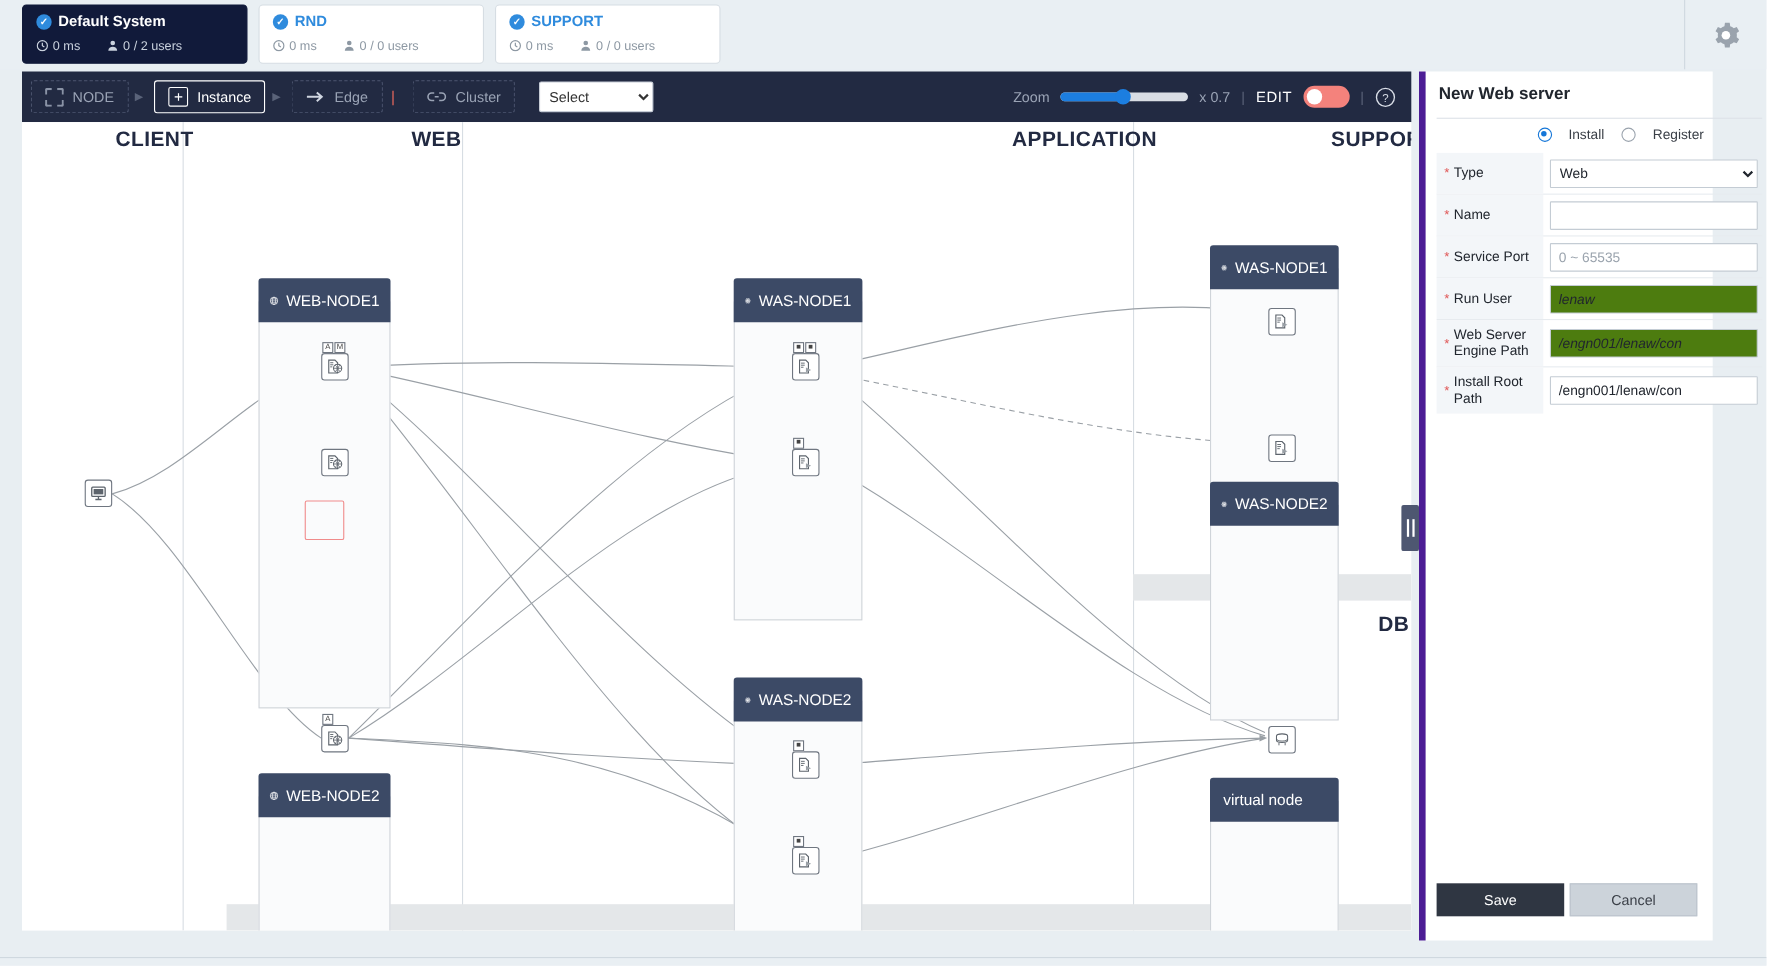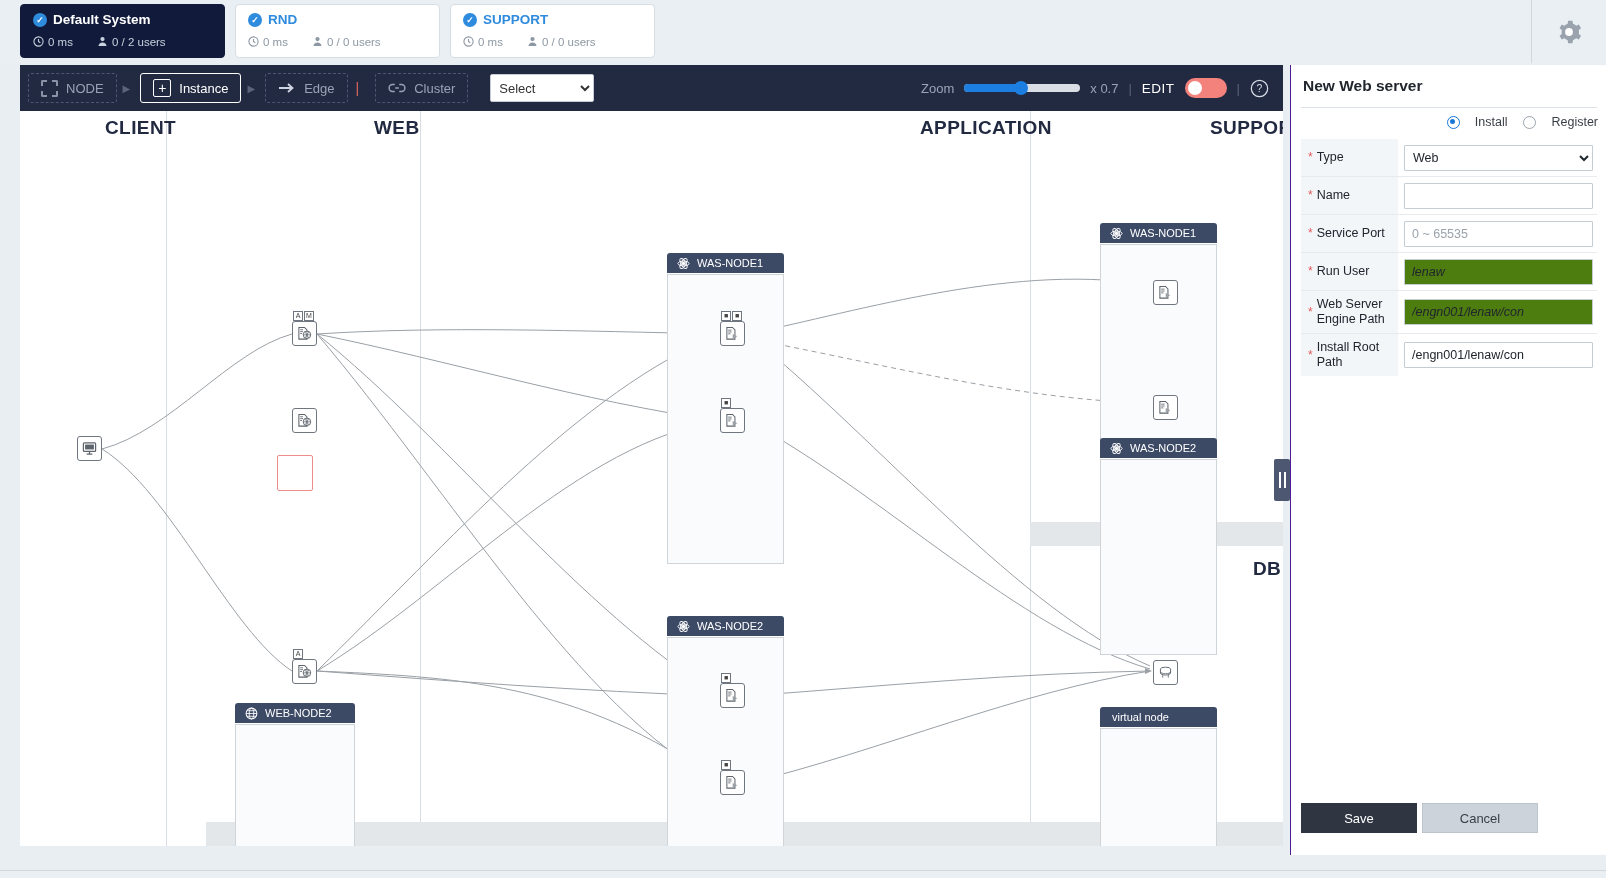--- a/index.html
+++ b/index.html
@@ -123,25 +123,25 @@
   }
   .band2 {
     position:absolute; left:1010px; top:411px; width:253px; height:24px;
     background:#e4e7e9;
   }
 
   .node {
     position:absolute; border:1px solid #cfd4d9; background:#fafbfc;
   }
   .node-hd {
-    position:absolute; top:-22px; left:-1px; height:20px;
+    position:absolute; top:-22px; left:-1px; height:40px;
     background:#3c4a66; color:#ffffff;
     border-radius:3px 3px 0 0;
     display:flex; align-items:center; gap:7px;
-    padding:0 10px; font-size:11px; white-space:nowrap;
+    padding:0 10px; font-size:14px; white-space:nowrap;
   }
   .node-hd.plain { padding-left:12px; }
 
   .inst {
     position:absolute; width:25px; height:25px;
     border:1.5px solid #6f7680; border-radius:3px; background:#ffffff;
     display:flex; align-items:center; justify-content:center;
   }
   .badges {
     position:absolute; top:-11px; left:0px; display:flex; gap:1px;
@@ -166,22 +166,22 @@
     position:absolute; left:1274px; top:459px; width:16px; height:42px;
     background:#4e5771; border-radius:2px;
     display:flex; align-items:center; justify-content:center;
   }
   .collapse-handle i {
     display:block; width:2px; height:16px; background:#ffffff; margin:0 1.5px;
   }
 
   
   .panel {
-    position:absolute; left:1290px; top:65px; width:316px; height:790px;
-    background:#ffffff; border-left:1px solid #4c1d95;
+    position:absolute; left:1290px; top:65px; width:267px; height:790px;
+    background:#ffffff; border-left:6px solid #4c1d95;
   }
   .panel-title {
     position:absolute; left:12px; top:12px;
     font-size:15.5px; font-weight:bold; color:#21262e;
   }
   .panel-rule {
     position:absolute; left:10px; top:42px; width:296px; height:1px; background:#dde2e8;
   }
   .radio-row {
     position:absolute; right:8px; top:50px;
@@ -421,20 +421,30 @@
     </svg>
 
     <div class="client-ic" style="left:57px; top:325px;">
       <svg width="15" height="15" viewBox="0 0 16 16">
           <rect x="1.5" y="2" width="13" height="9" rx="1" fill="none" stroke="#5d646c" stroke-width="1.3"></rect>
           <rect x="3.3" y="3.8" width="9.4" height="5.2" fill="#5d646c"></rect>
           <path d="M5 14h6M8 11v3" stroke="#5d646c" stroke-width="1.3"></path>
         </svg>
     </div>
 
+    <div class="node" style="left:215px; top:163px; width:120px; height:370px;">
+      <div class="node-hd" style="width:120px;">
+        <svg width="13" height="13" viewBox="0 0 14 14">
+            <circle cx="7" cy="7" r="5.8" fill="none" stroke="#fff" stroke-width="1.1"></circle>
+            <ellipse cx="7" cy="7" rx="2.5" ry="5.8" fill="none" stroke="#fff" stroke-width="1"></ellipse>
+            <path d="M1.2 7h11.6M2.3 4h9.4M2.3 10h9.4" stroke="#fff" stroke-width=".9"></path>
+          </svg>
+        <span>WEB-NODE1</span>
+      </div>
+    </div>
 
     <div class="node" style="left:215px; top:613px; width:120px; height:180px;">
       <div class="node-hd" style="width:120px;">
         <svg width="13" height="13" viewBox="0 0 14 14">
             <circle cx="7" cy="7" r="5.8" fill="none" stroke="#fff" stroke-width="1.1"></circle>
             <ellipse cx="7" cy="7" rx="2.5" ry="5.8" fill="none" stroke="#fff" stroke-width="1"></ellipse>
             <path d="M1.2 7h11.6M2.3 4h9.4M2.3 10h9.4" stroke="#fff" stroke-width=".9"></path>
           </svg>
         <span>WEB-NODE2</span>
       </div>

